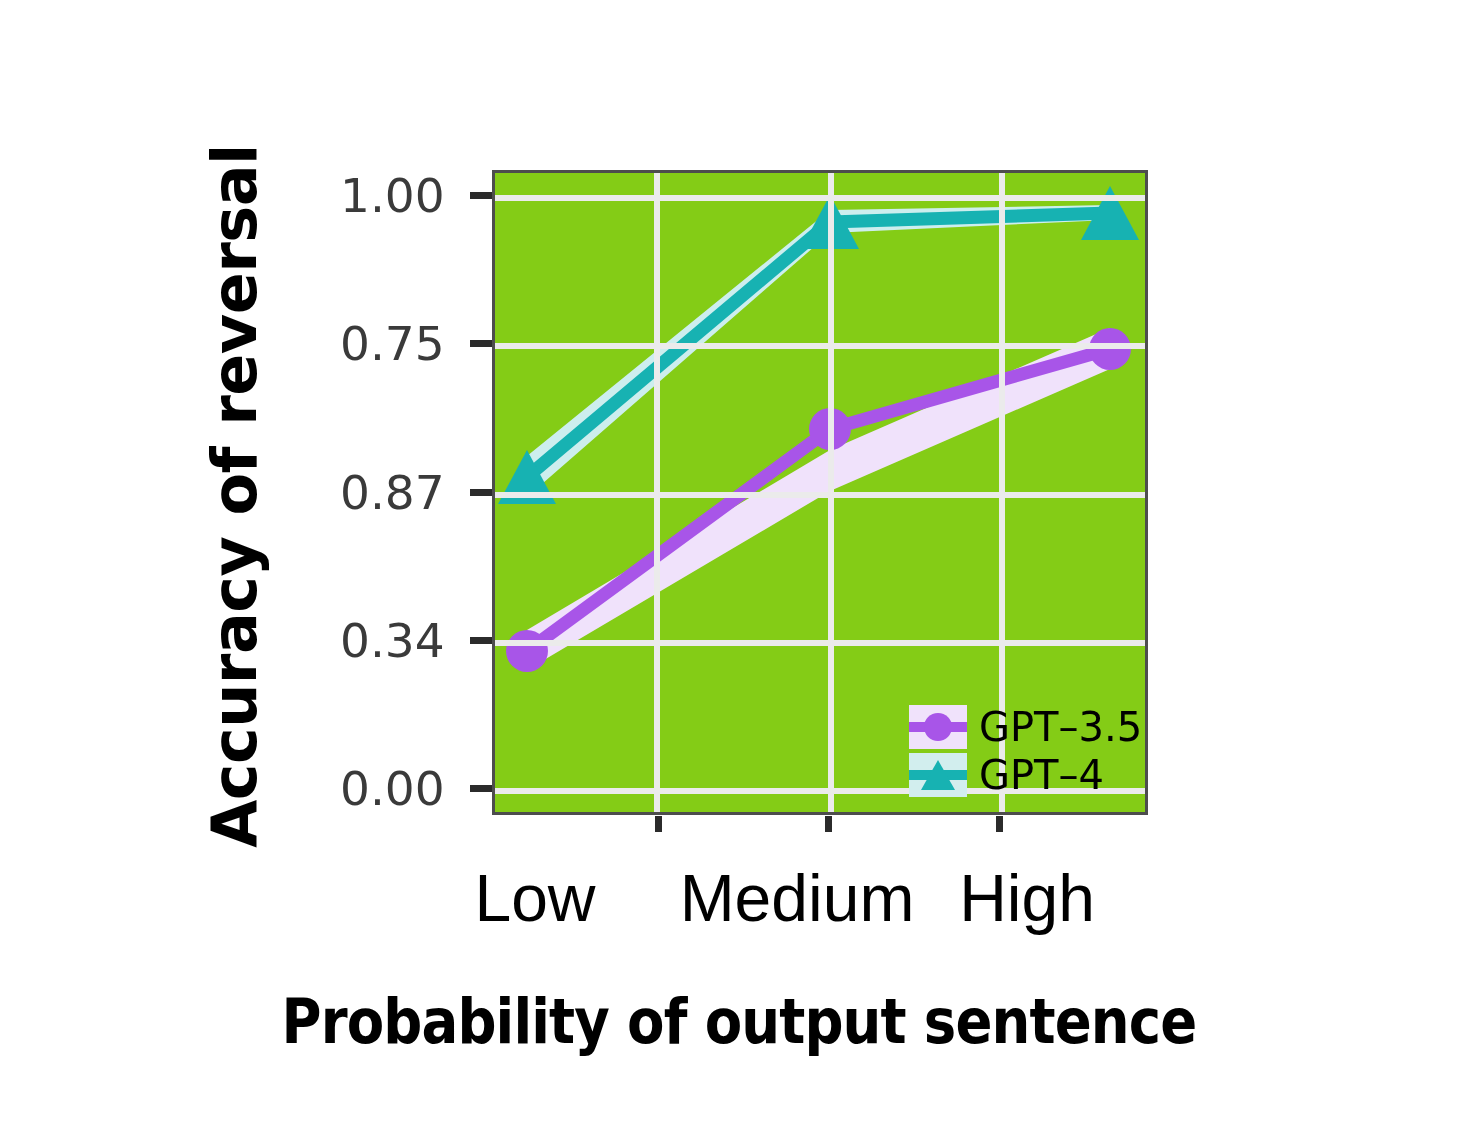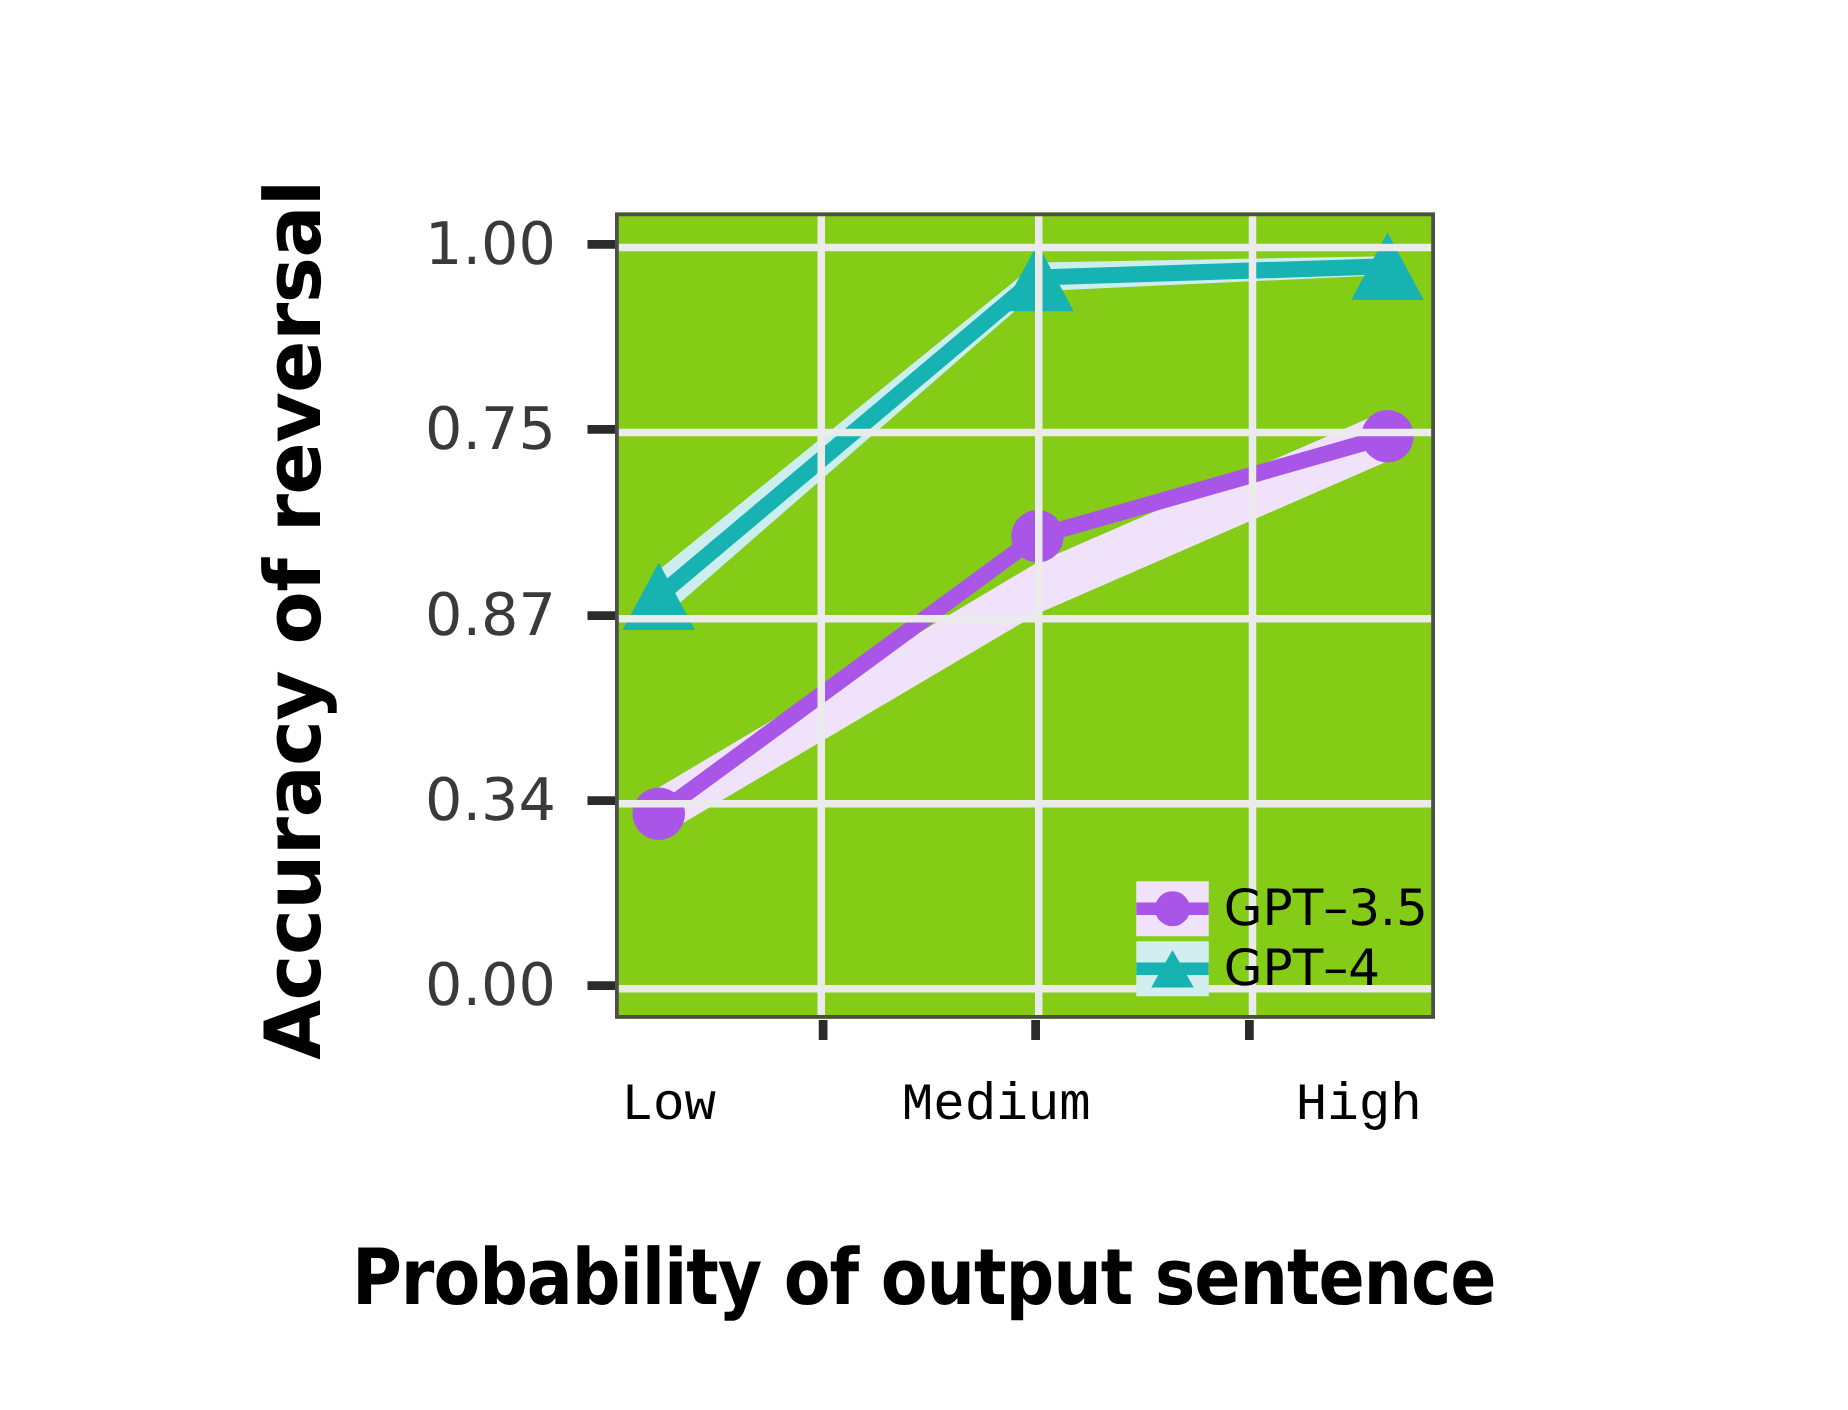--- a/index.html
+++ b/index.html
@@ -101,22 +101,22 @@
   .xtickmark {
     position: absolute;
     top: 816px;
     width: 7px;
     height: 16px;
     background: #2b2b2b;
   }
   .xticklabel {
     position: absolute;
     top: 860px;
-    font-family: Liberation Mono, monospace;
-    font-size: 42px;
+    font-family: Liberation Sans, sans-serif;
+    font-size: 66px;
     color: #000000;
     white-space: nowrap;
     text-align: right;
     transform: translateX(-50%);
   }
 
   
   #xlab {
     position: absolute;
     left: 0;
@@ -266,17 +266,17 @@
     </div>
 
   </div>
 
   <div class="xtickmark" style="left:655px"></div>
   <div class="xtickmark" style="left:825px"></div>
   <div class="xtickmark" style="left:996px"></div>
 
   <div class="xticklabel" style="left:535px">Low</div>
   <div class="xticklabel" style="left:797px">Medium</div>
-  <div class="xticklabel" style="left:1087px">High</div>
+  <div class="xticklabel" style="left:1027px">High</div>
 
   <div id="xlab">Probability of output sentence</div>
 
 </div>
 
 </body></html>

